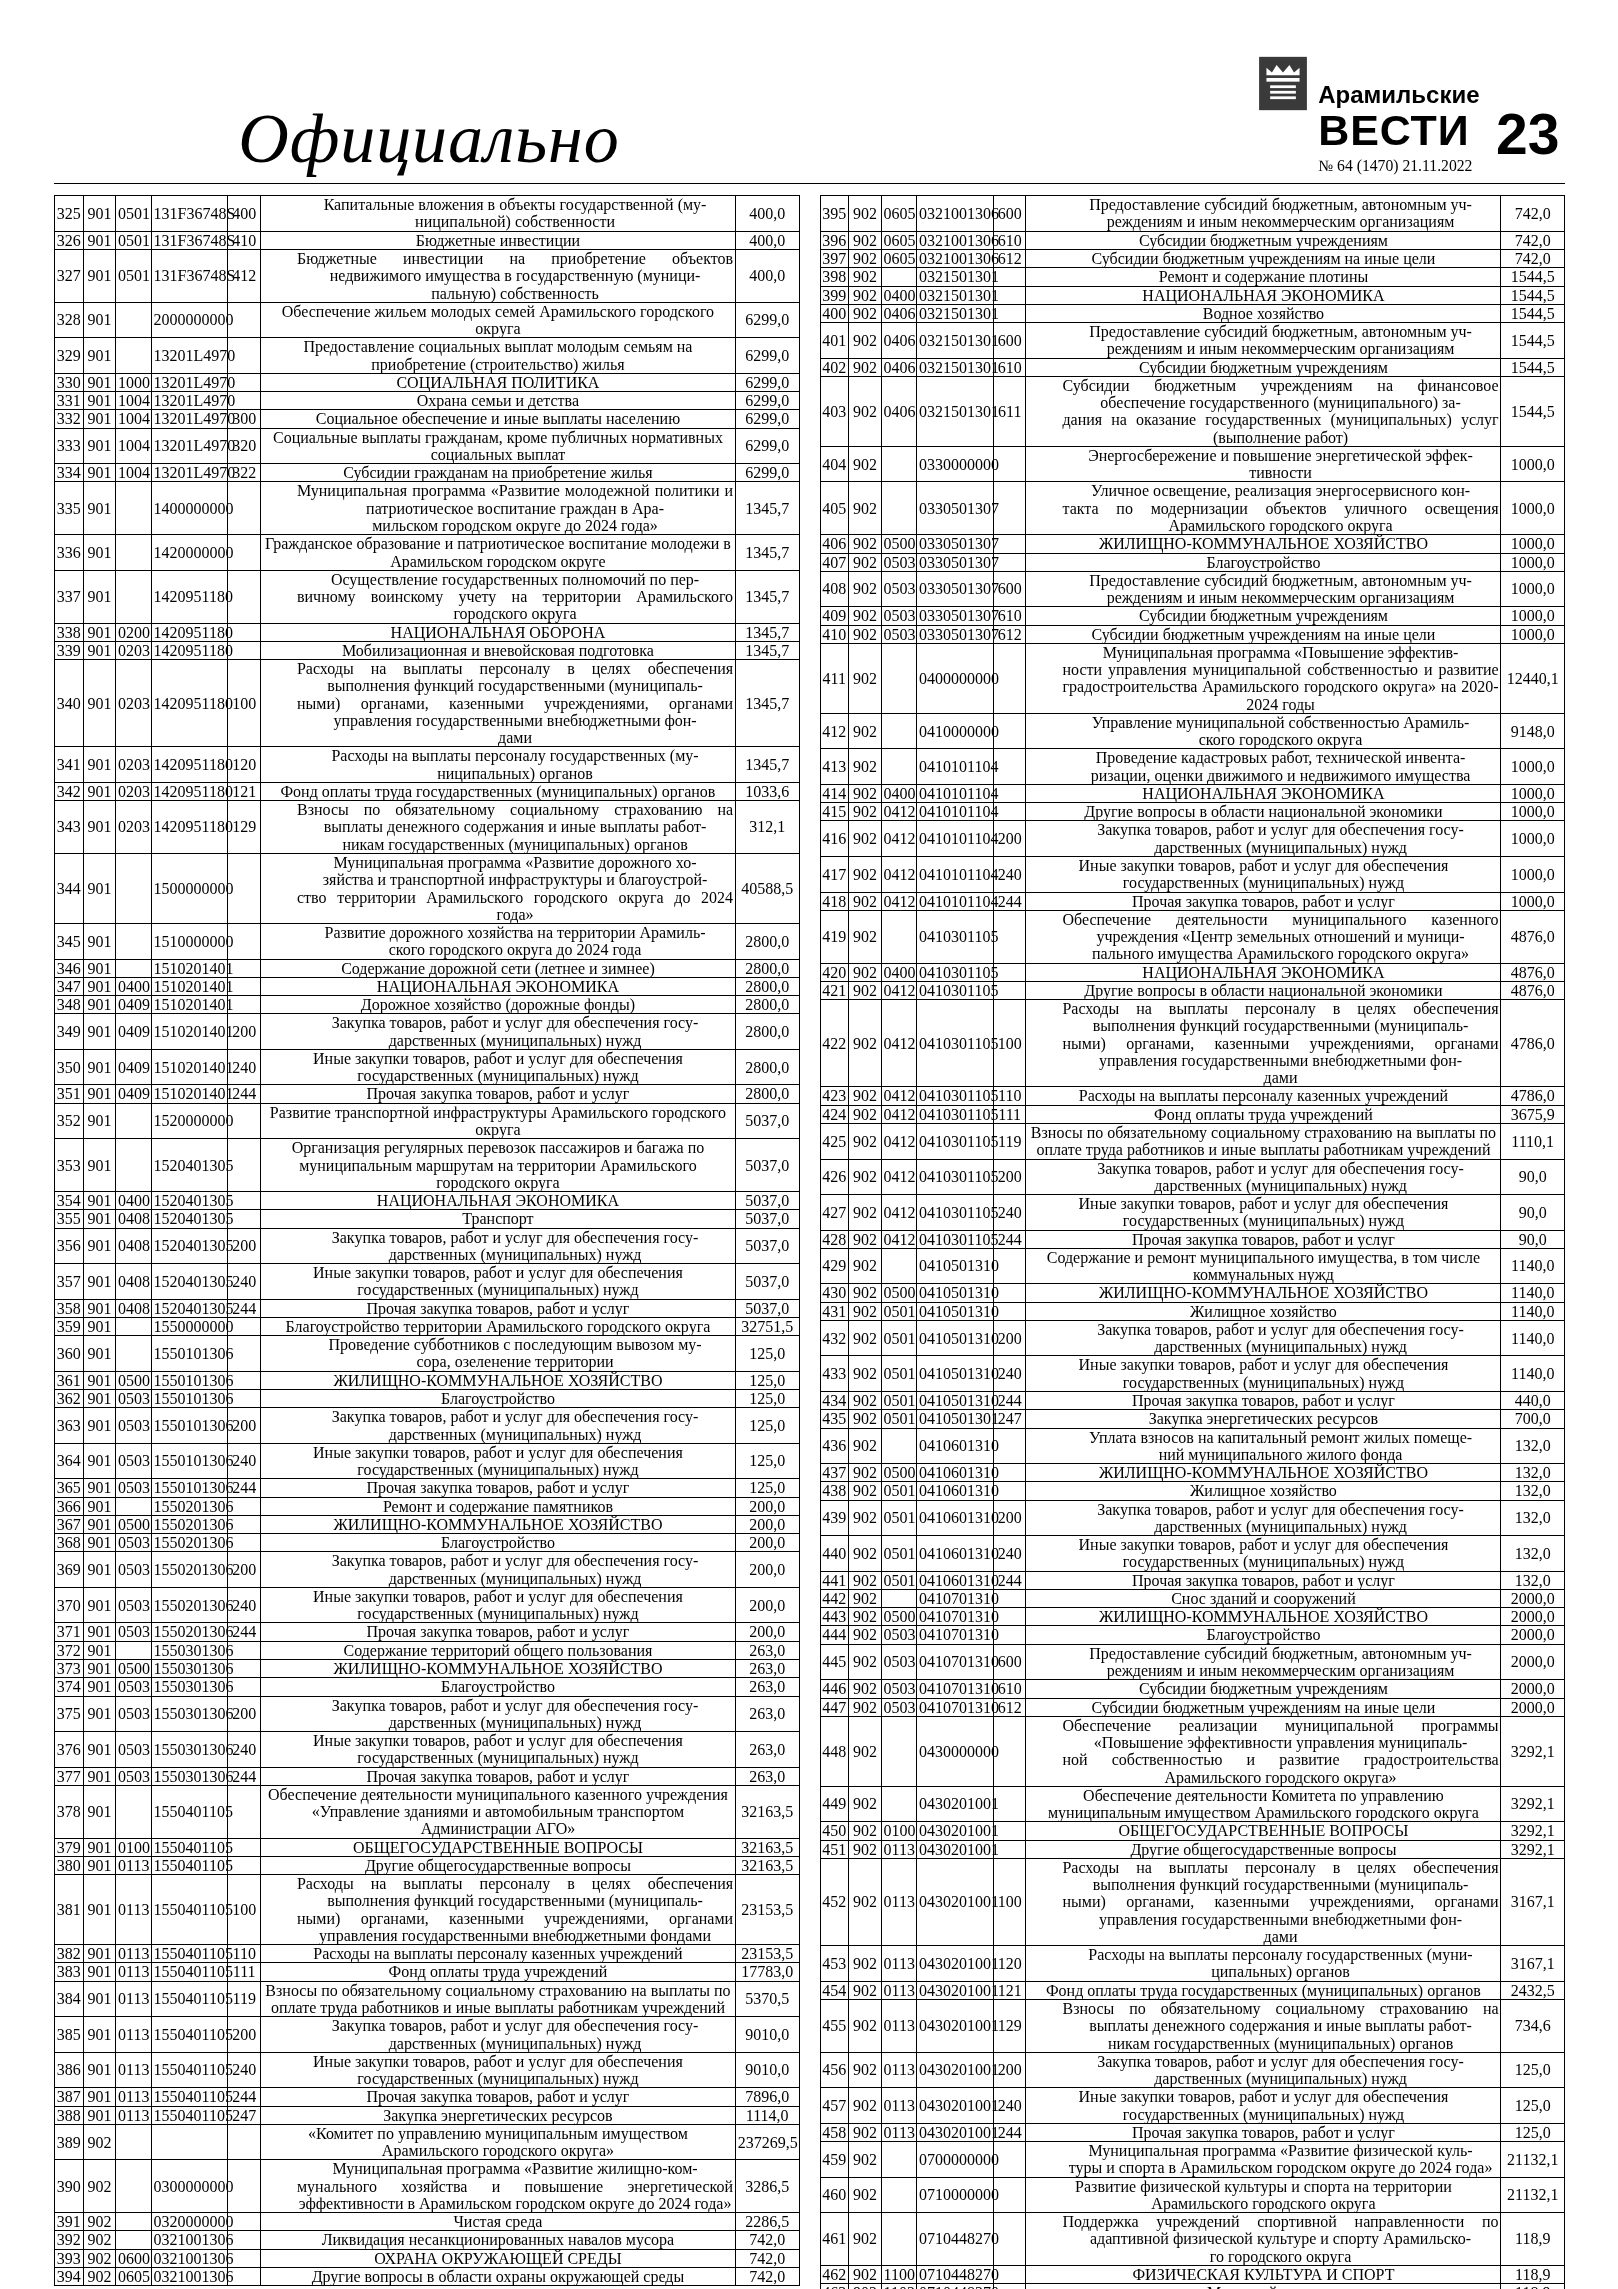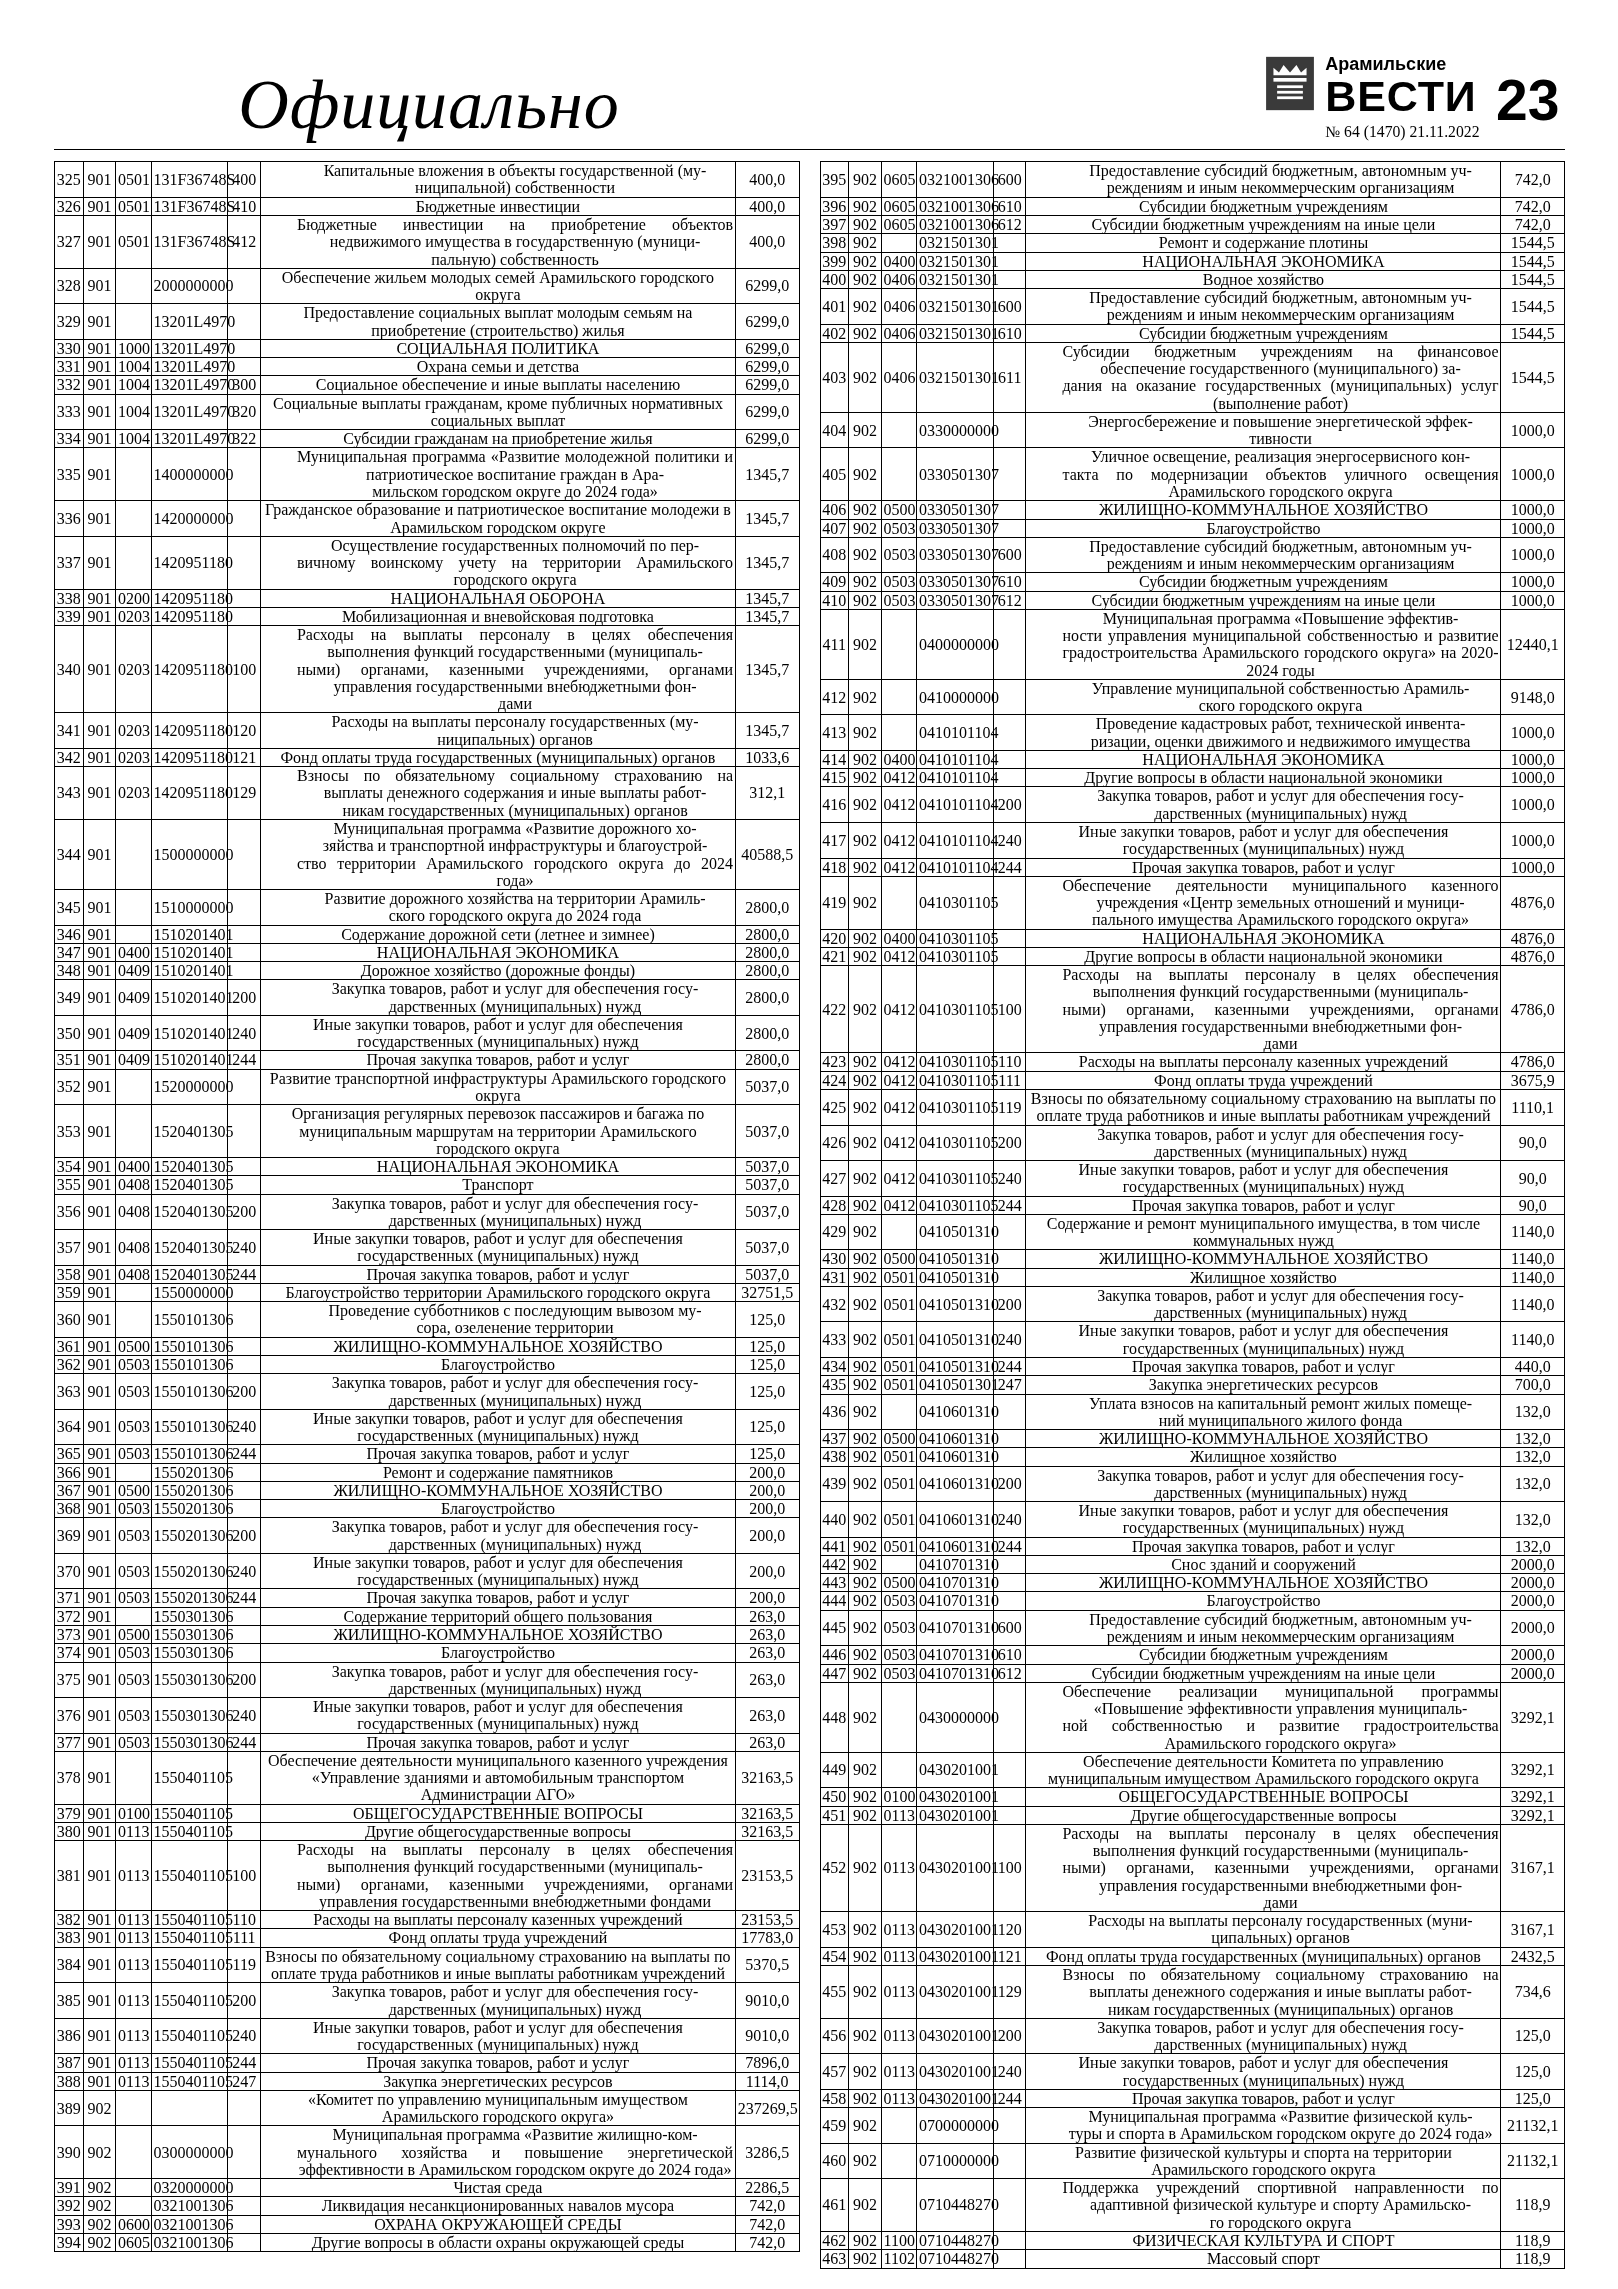--- a/index.html
+++ b/index.html
@@ -52,23 +52,24 @@
     height: 57px;
     display: block;
   }
   .brand-text {
     display: flex;
     flex-direction: column;
     line-height: 1;
   }
   .brand-line1 {
     font-family: "Liberation Sans", sans-serif;
-    font-size: 18px;
+    font-size: 24px;
     font-weight: 700;
     letter-spacing: 0px;
+    margin-top: 28px;
   }
   .brand-line2 {
     font-family: "Liberation Sans", sans-serif;
     font-size: 43px;
     font-weight: 700;
     letter-spacing: 0.9px;
     margin-top: 1.8px;
   }
   .brand-issue {
     font-family: "Liberation Serif", serif;

